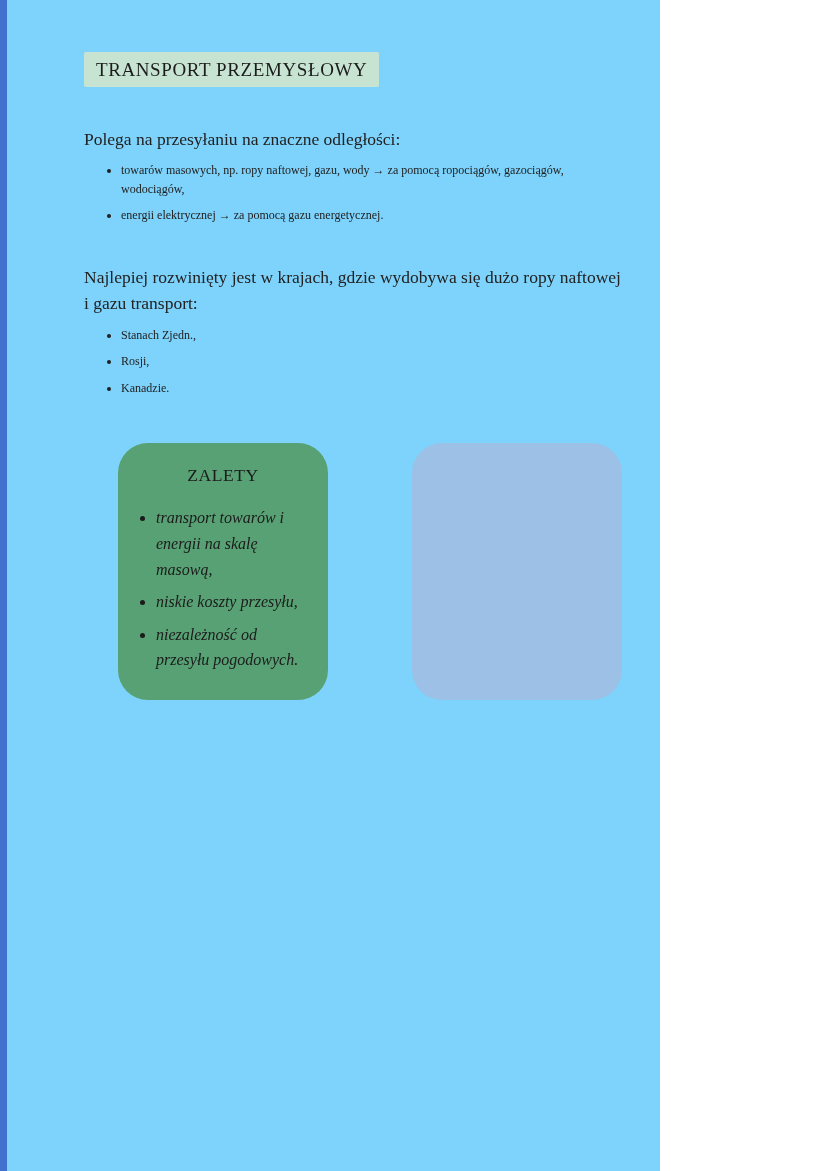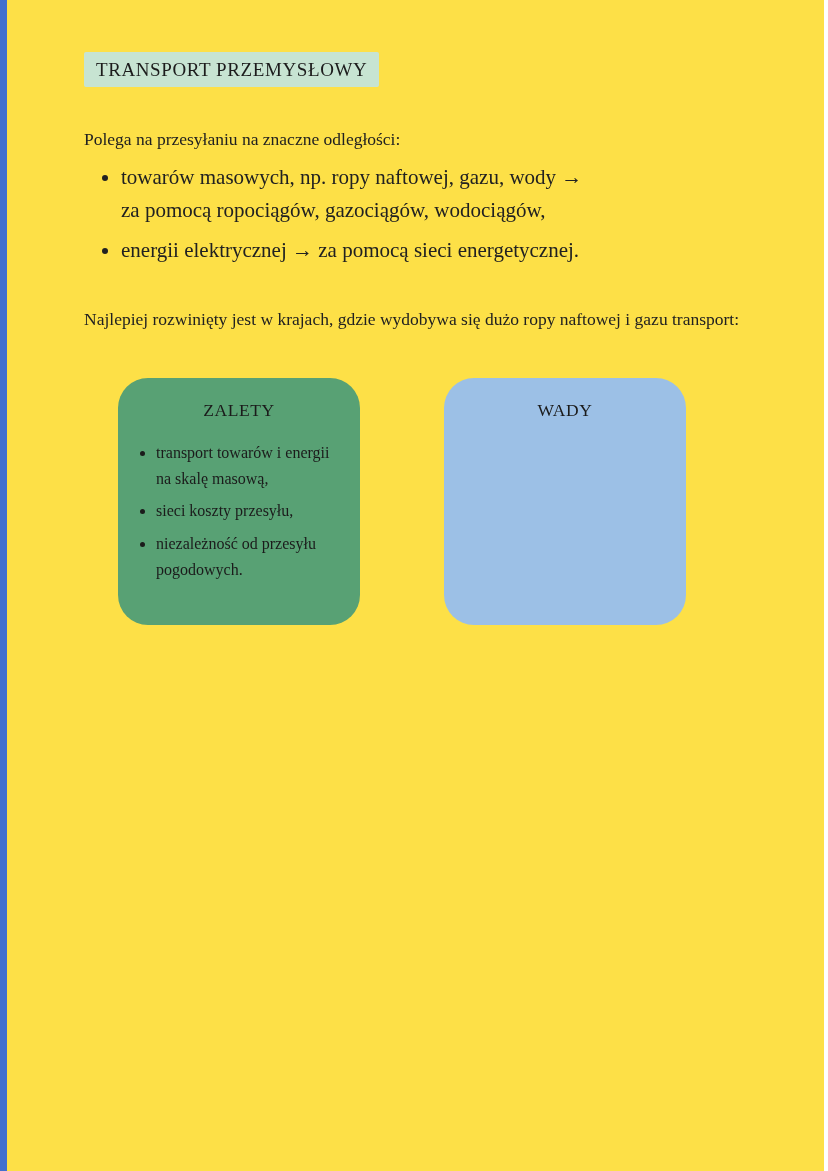--- a/index.html
+++ b/index.html
@@ -7,23 +7,23 @@
   body {
     width: 828px;
     height: 1171px;
     font-family: "Liberation Serif", "DejaVu Serif", serif;
     color: #212121;
     position: relative;
     overflow: hidden;
   }
   .page {
     position: relative;
-    width: 824px;
+    width: 660px;
     height: 1171px;
-    background: #fde047;
+    background: #7dd3fc;
   }
   .accent-strip {
     position: absolute;
     left: 0; top: 0;
     width: 7px;
     height: 100%;
   }
   .content {
     padding: 52px 38px 0 84px;
   }
@@ -37,21 +37,21 @@
     color: #1c1c1c;
   }
   .lead {
     font-size: 17.5px;
     line-height: 1.5;
     margin-top: 39px;
   }
   ul.bullets {
     margin-top: 9px;
     padding-left: 37px;
-    font-size: 21px;
+    font-size: 12px;
   }
   ul.bullets li {
     margin-bottom: 8px;
     line-height: 1.55;
   }
   ul.intro-list li { max-width: 465px; }
   .cards {
     display: flex;
     margin-top: 46px;
     margin-left: 34px;
@@ -71,54 +71,59 @@
     margin-bottom: 19px;
   }
   .card ul {
     padding-left: 20px;
     padding-right: 2px;
     font-size: 16px;
   }
   .card ul li {
     margin-bottom: 7px;
     line-height: 1.6;
+    font-style: italic;
   }
 </style>
 </head>
 <body>
 
 <div class="page">
 
   <div class="accent-strip" style="background: rgb(66, 112, 207);"></div>
 
   <div class="content">
 
     <h1 class="title-highlight" style="background: rgb(199, 228, 210);">TRANSPORT PRZEMYSŁOWY</h1>
 
     <p class="lead">Polega na przesyłaniu na znaczne odległości:</p>
 
     <ul class="bullets intro-list">
       <li>towarów masowych, np. ropy naftowej, gazu, wody → za pomocą ropociągów, gazociągów, wodociągów,</li>
-      <li>energii elektrycznej → za pomocą sieci energetycznej.</li>
+      <li>energii elektrycznej → za pomocą gazu energetycznej.</li>
     </ul>
 
     <p class="lead">Najlepiej rozwinięty jest w krajach, gdzie wydobywa się dużo ropy naftowej i gazu transport:</p>
 
+    <ul class="bullets">
+      <li>Stanach Zjedn.,</li>
+      <li>Rosji,</li>
+      <li>Kanadzie.</li>
+    </ul>
 
     <div class="cards">
 
       <div class="card" style="background: rgb(88, 161, 116);">
         <div class="card-title">ZALETY</div>
         <ul>
           <li>transport towarów i energii na skalę masową,</li>
-          <li>sieci koszty przesyłu,</li>
+          <li>niskie koszty przesyłu,</li>
           <li>niezależność od przesyłu pogodowych.</li>
         </ul>
       </div>
 
       <div class="card" style="background: rgb(156, 192, 230);">
-        <div class="card-title">WADY</div>
       </div>
 
     </div>
 
   </div>
 </div>
 
 </body></html>

